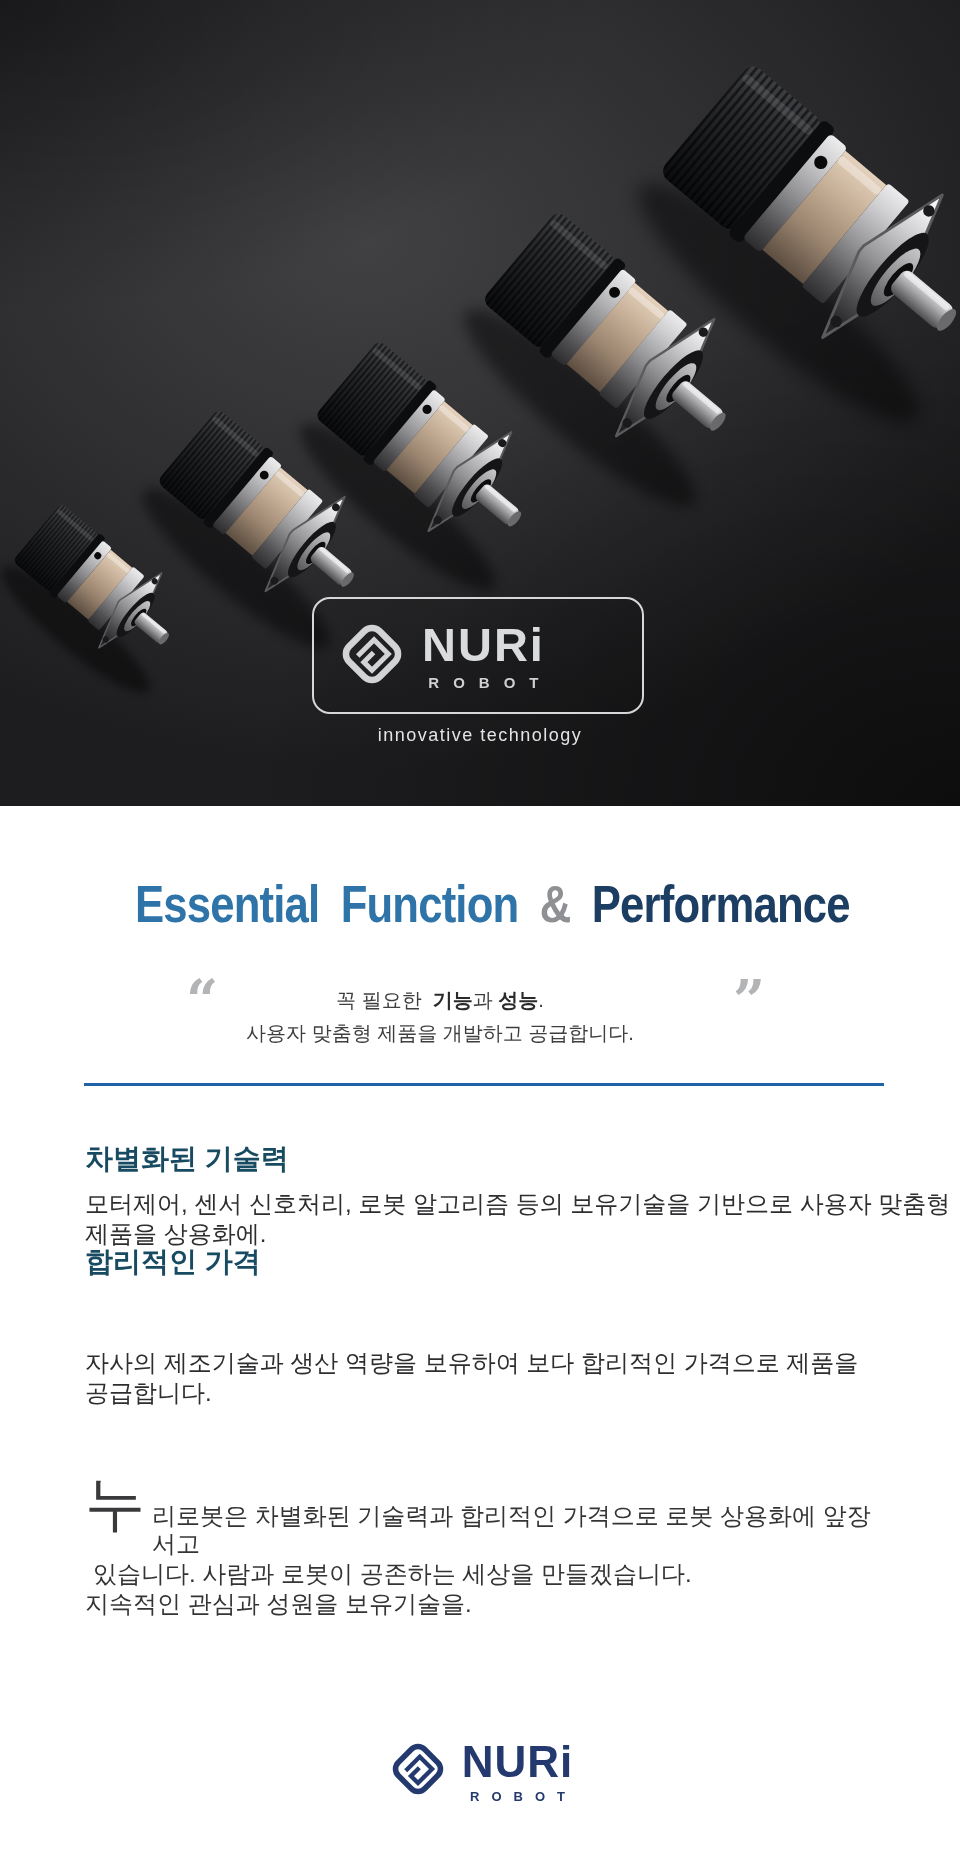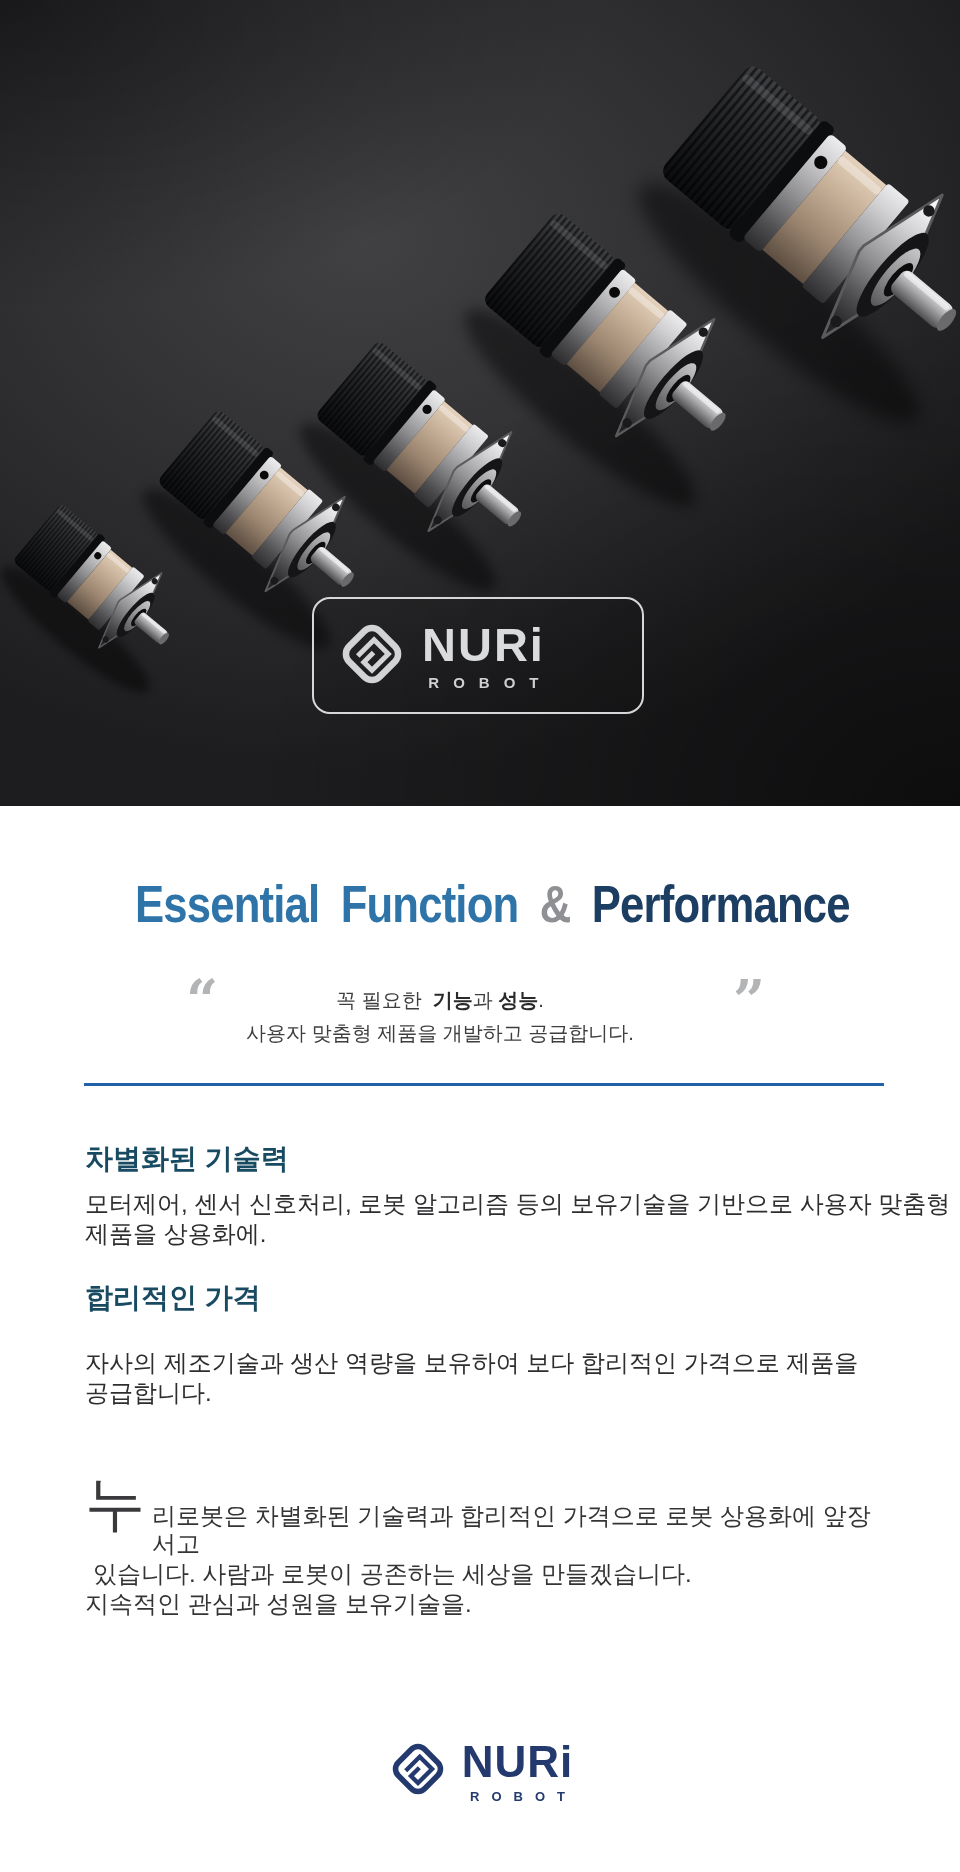--- a/index.html
+++ b/index.html
@@ -40,21 +40,21 @@
   .quote-lines{position:absolute;left:0;top:984px;width:880px;text-align:center;
     font-size:20px;line-height:33px;color:#3e3e40;}
   .quote-lines b{font-weight:700;color:#2a2a2c;}
 
   .divider{position:absolute;left:84px;top:1083px;width:800px;height:3px;background:#2161a8;}
 
   
   .sec-h{position:absolute;left:85px;font-size:28px;font-weight:700;color:#184b61;line-height:1;}
   .sec-b{position:absolute;left:85px;font-size:24px;line-height:30px;color:#2e2e30;}
   .sec1-h{top:1145px;} .sec1-b{top:1189px;}
-  .sec2-h{top:1284px;} .sec2-b{top:1348px;}
+  .sec2-h{top:1248px;} .sec2-b{top:1348px;}
 
   
   .closing{position:absolute;left:85px;top:1476px;width:800px;color:#343436;}
   .closing-row{display:flex;align-items:baseline;gap:7px;}
   .dropcap{font-size:60px;line-height:56px;font-weight:400;color:#3a3a3c;}
   .closing-row .rest{font-size:24px;line-height:28px;}
   .closing-line2{font-size:24px;line-height:28px;margin-top:2px;margin-left:8px;}
   .thanks{position:absolute;left:85px;top:1590px;font-size:24px;line-height:28px;color:#343436;}
 
   
@@ -167,20 +167,21 @@
             <path d="M38 66 L38 34 L66 34 L66 66 L50 66 L50 47" stroke-width="7"></path>
           </g>
         </svg>
       </span>
       <span class="badge-text">
         <span class="badge-brand">NURi</span>
         <span class="badge-sub">ROBOT</span>
       </span>
     </div>
 
+    <div class="tagline">innovative technology</div>
   </div>
 
   <h1 class="title" style="margin:0;">
     <span class="squeeze">
       <span class="t-blue">Essential Function</span>
       <span class="t-gray">&amp;</span>
       <span class="t-navy">Performance</span>
     </span>
   </h1>
 

